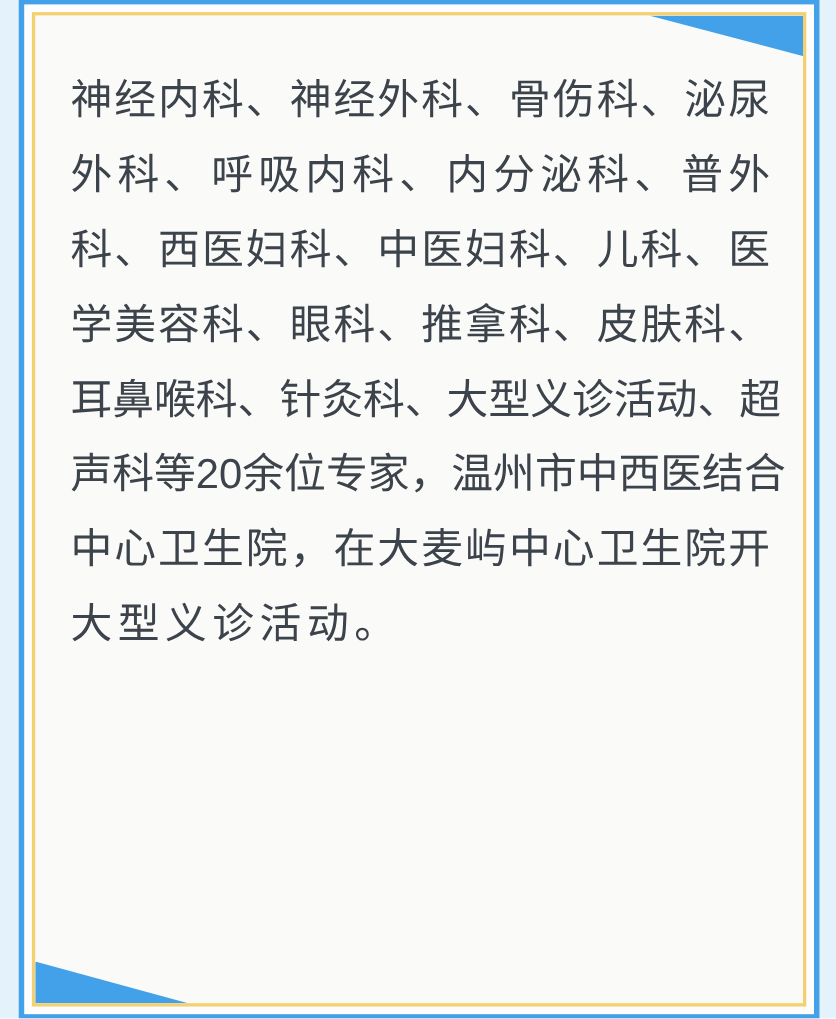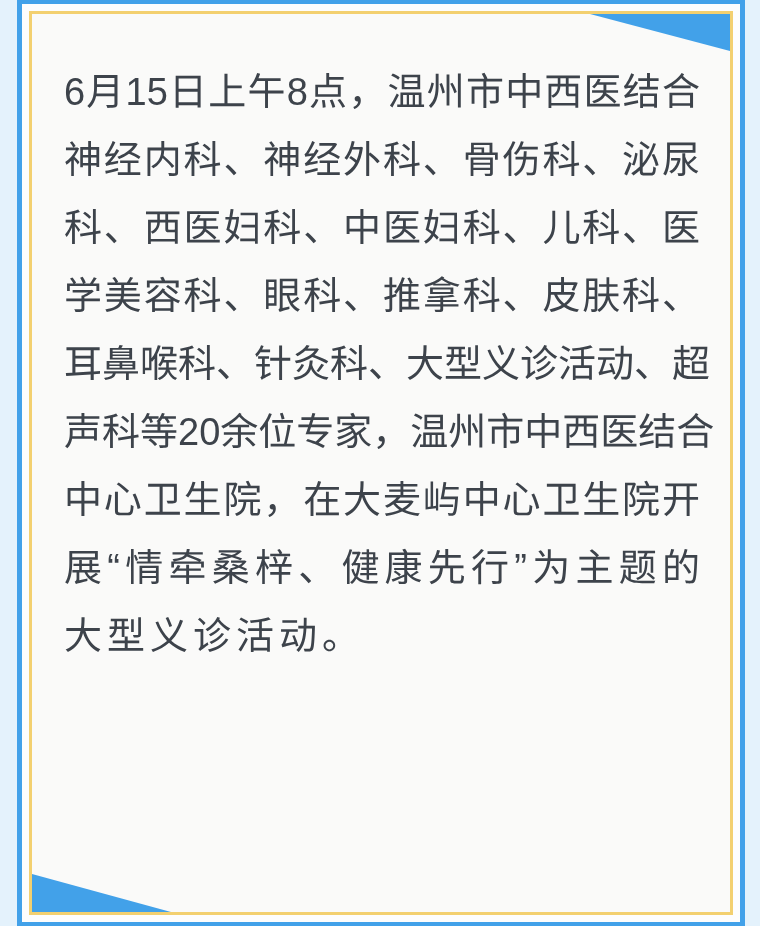--- a/index.html
+++ b/index.html
@@ -88,26 +88,25 @@
 <body>
 
 <div class="page">
   <div class="blue-frame">
     <div class="yellow-frame">
 
       <div class="triangle top-right"></div>
       <div class="triangle bottom-left"></div>
 
       <div class="text-block">
-        <div class="line">6月15日上午8点，温州市中西医结合</div>
         <div class="line">神经内科、神经外科、骨伤科、泌尿</div>
+        <div class="line">外科、呼吸内科、内分泌科、普外</div>
         <div class="line">科、西医妇科、中医妇科、儿科、医</div>
         <div class="line">学美容科、眼科、推拿科、皮肤科、</div>
         <div class="line">耳鼻喉科、针灸科、大型义诊活动、超</div>
         <div class="line">声科等20余位专家，温州市中西医结合</div>
         <div class="line">中心卫生院，在大麦屿中心卫生院开</div>
-        <div class="line">展“情牵桑梓、健康先行”为主题的</div>
         <div class="line last">大型义诊活动。</div>
       </div>
 
     </div>
   </div>
 </div>
 
 </body></html>

